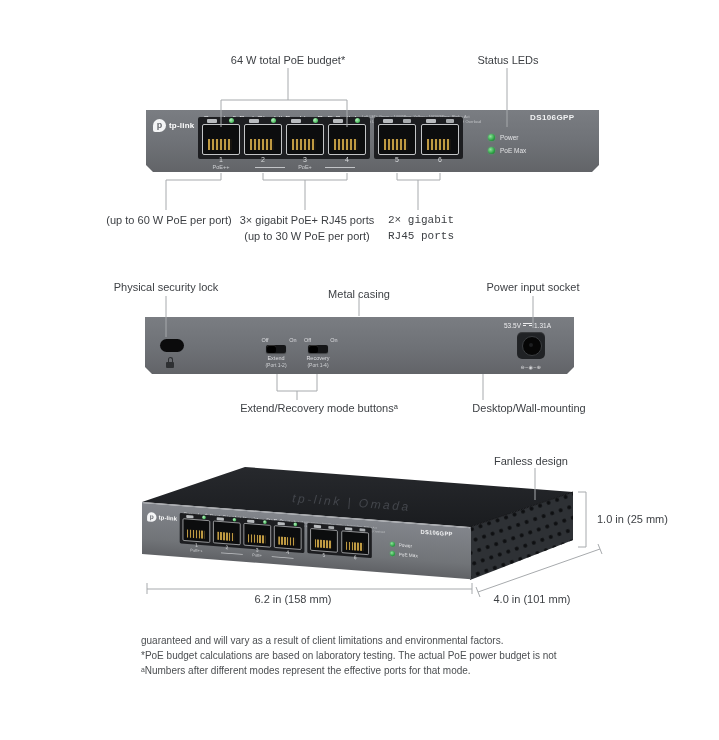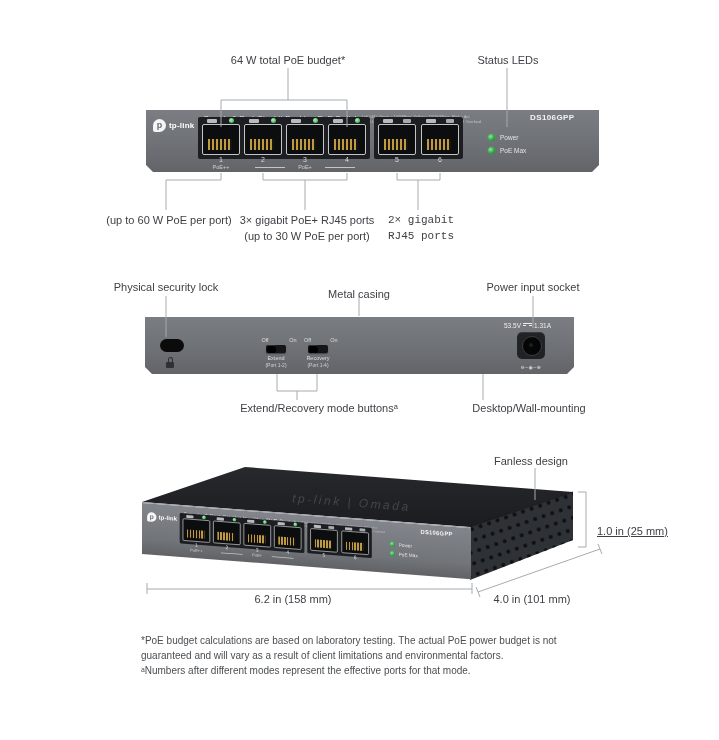--- a/index.html
+++ b/index.html
@@ -322,27 +322,27 @@
         <span class="brline brr"></span>
         <span class="sled l1"></span>
         <span class="ledlbl ll1">Power</span>
         <span class="sled l2"></span>
         <span class="ledlbl ll2">PoE Max</span>
       </div>
     </div>
   </div>
 
   <div class="lbl" style="left:471px; top:454px; width:120px;">Fanless design</div>
-  <div class="lbl left" style="left:597px; top:524px; width:110px;text-decoration:underline;">1.0 in (25 mm)</div>
+  <div class="lbl left" style="left:597px; top:512px; width:110px;">1.0 in (25 mm)</div>
   <div class="lbl" style="left:233px; top:592px; width:120px;">6.2 in (158 mm)</div>
   <div class="lbl" style="left:472px; top:592px; width:120px;">4.0 in (101 mm)</div>
 
   <div class="foot">
+    <div>guaranteed and will vary as a result of client limitations and environmental factors.</div>
     <div>*PoE budget calculations are based on laboratory testing. The actual PoE power budget is not</div>
-    <div>guaranteed and will vary as a result of client limitations and environmental factors.</div>
     <div>ᵃNumbers after different modes represent the effective ports for that mode.</div>
   </div>
 
   <svg id="callouts" class="layer" width="719" height="740">
     <g stroke="#a7aaad" stroke-width="1" fill="none">
       <path d="M288,68 V100 M221,100 H347 M221,100 V127 M347,100 V127"></path>
       <path d="M507,68 V127"></path>
       <path d="M221,173 V180 H166 V210"></path>
       <path d="M263,173 V180 M347,173 V180 M263,180 H347 M305,180 V210"></path>
       <path d="M397,173 V180 M440,173 V180 M397,180 H440 M418,180 V210"></path>

